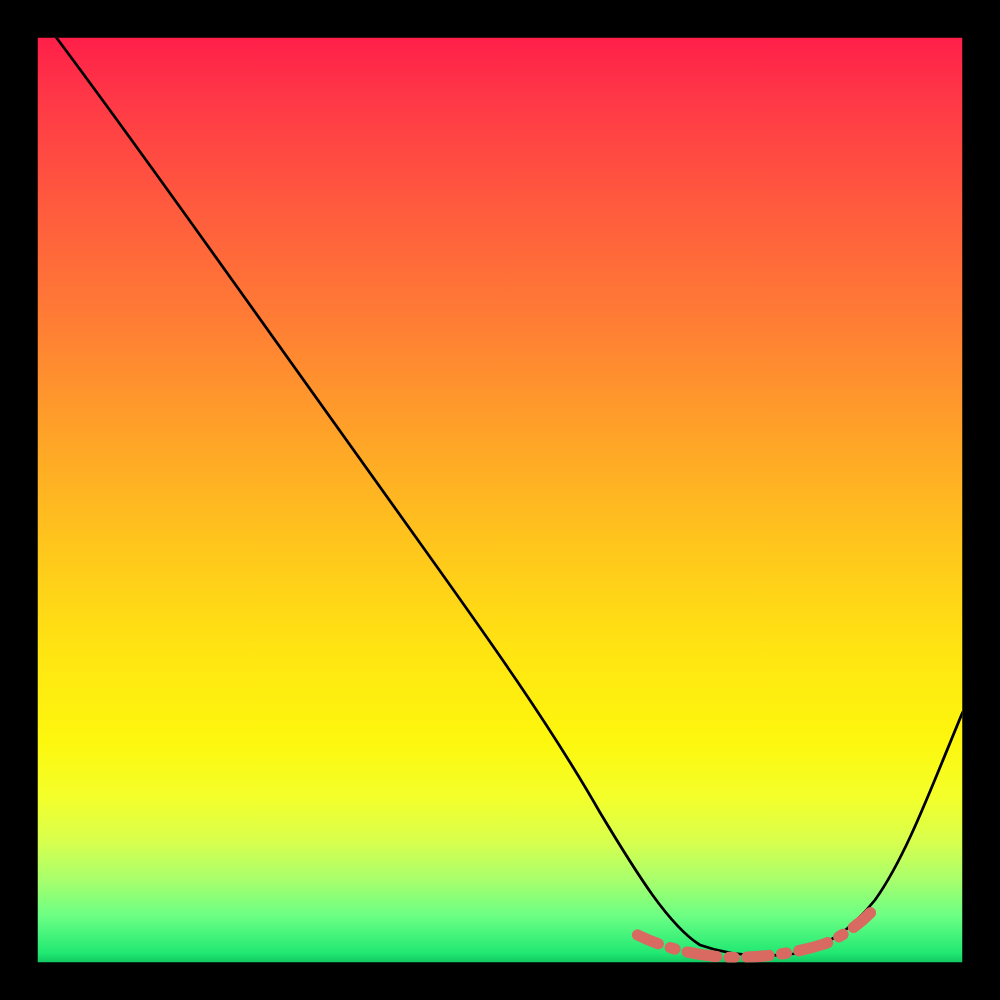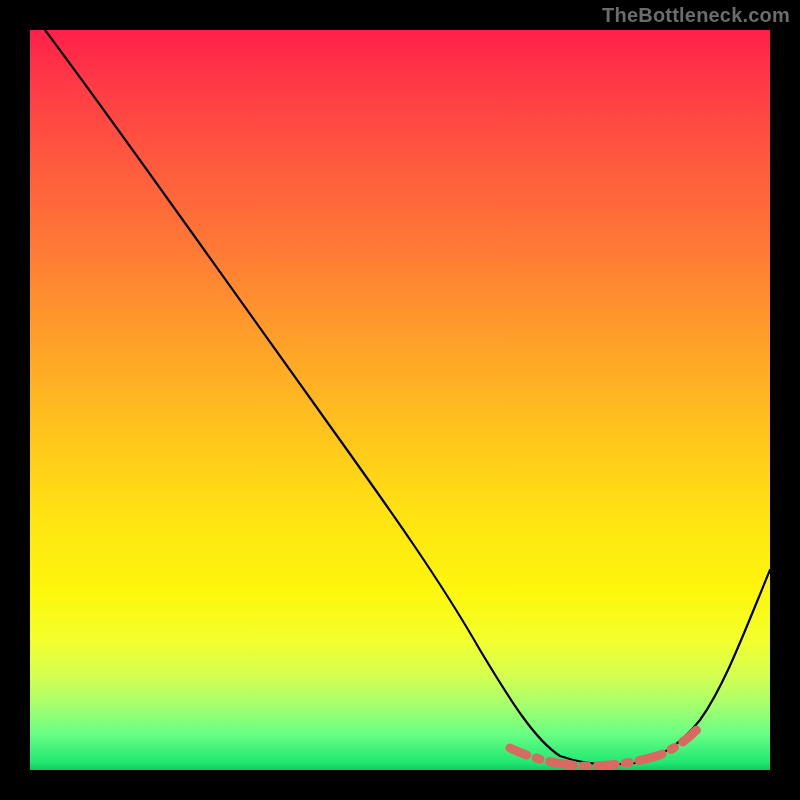--- a/index.html
+++ b/index.html
@@ -77,21 +77,20 @@
     stroke-width: 9;
     stroke-linecap: round;
     stroke-dasharray: 18 10 4 10 24 10 4 10;
   }
 </style>
 </head>
 <body>
 
 <div class="frame">
 
-  <div class="watermark">TheBottleneck.com</div>
 
   <div class="plot-area">
     <div class="gradient"></div>
 
     <svg class="curve" viewBox="0 0 740 740" preserveAspectRatio="none">
 
       <path class="curve-path" d="M 15 0
                C 60 60, 110 130, 160 200
                C 210 270, 260 340, 310 410
                C 360 480, 410 550, 450 620

